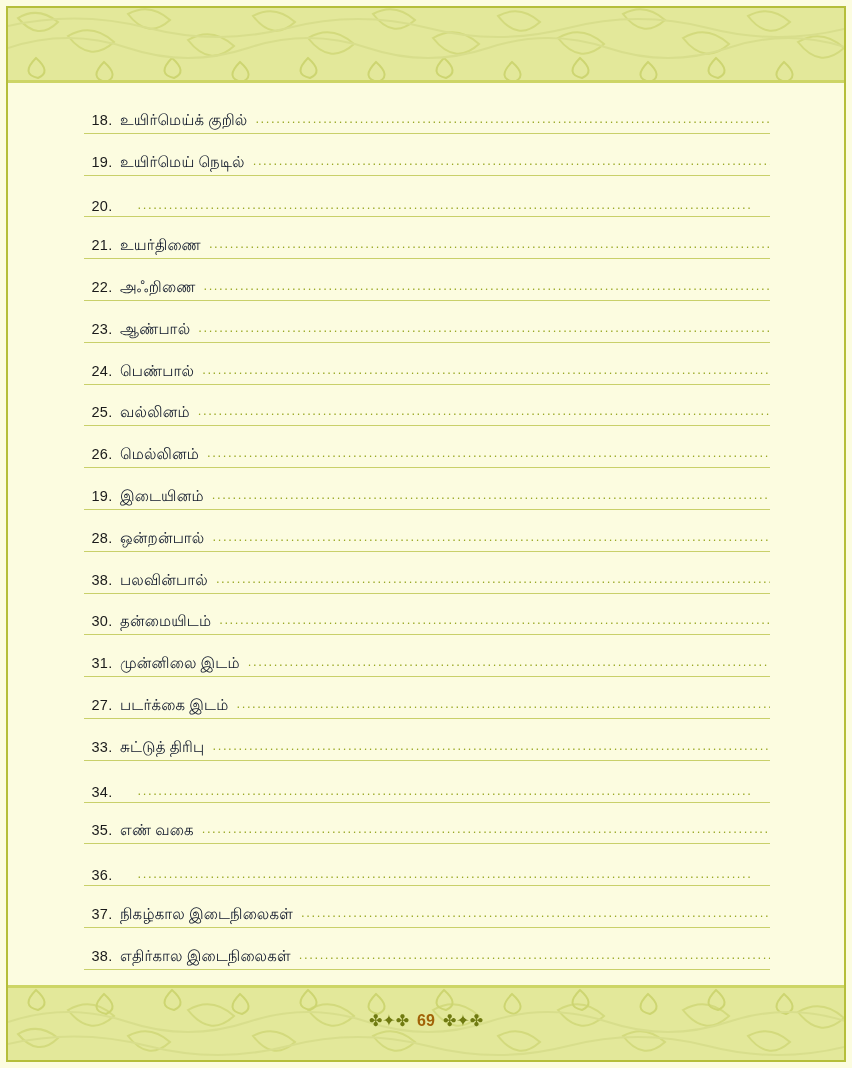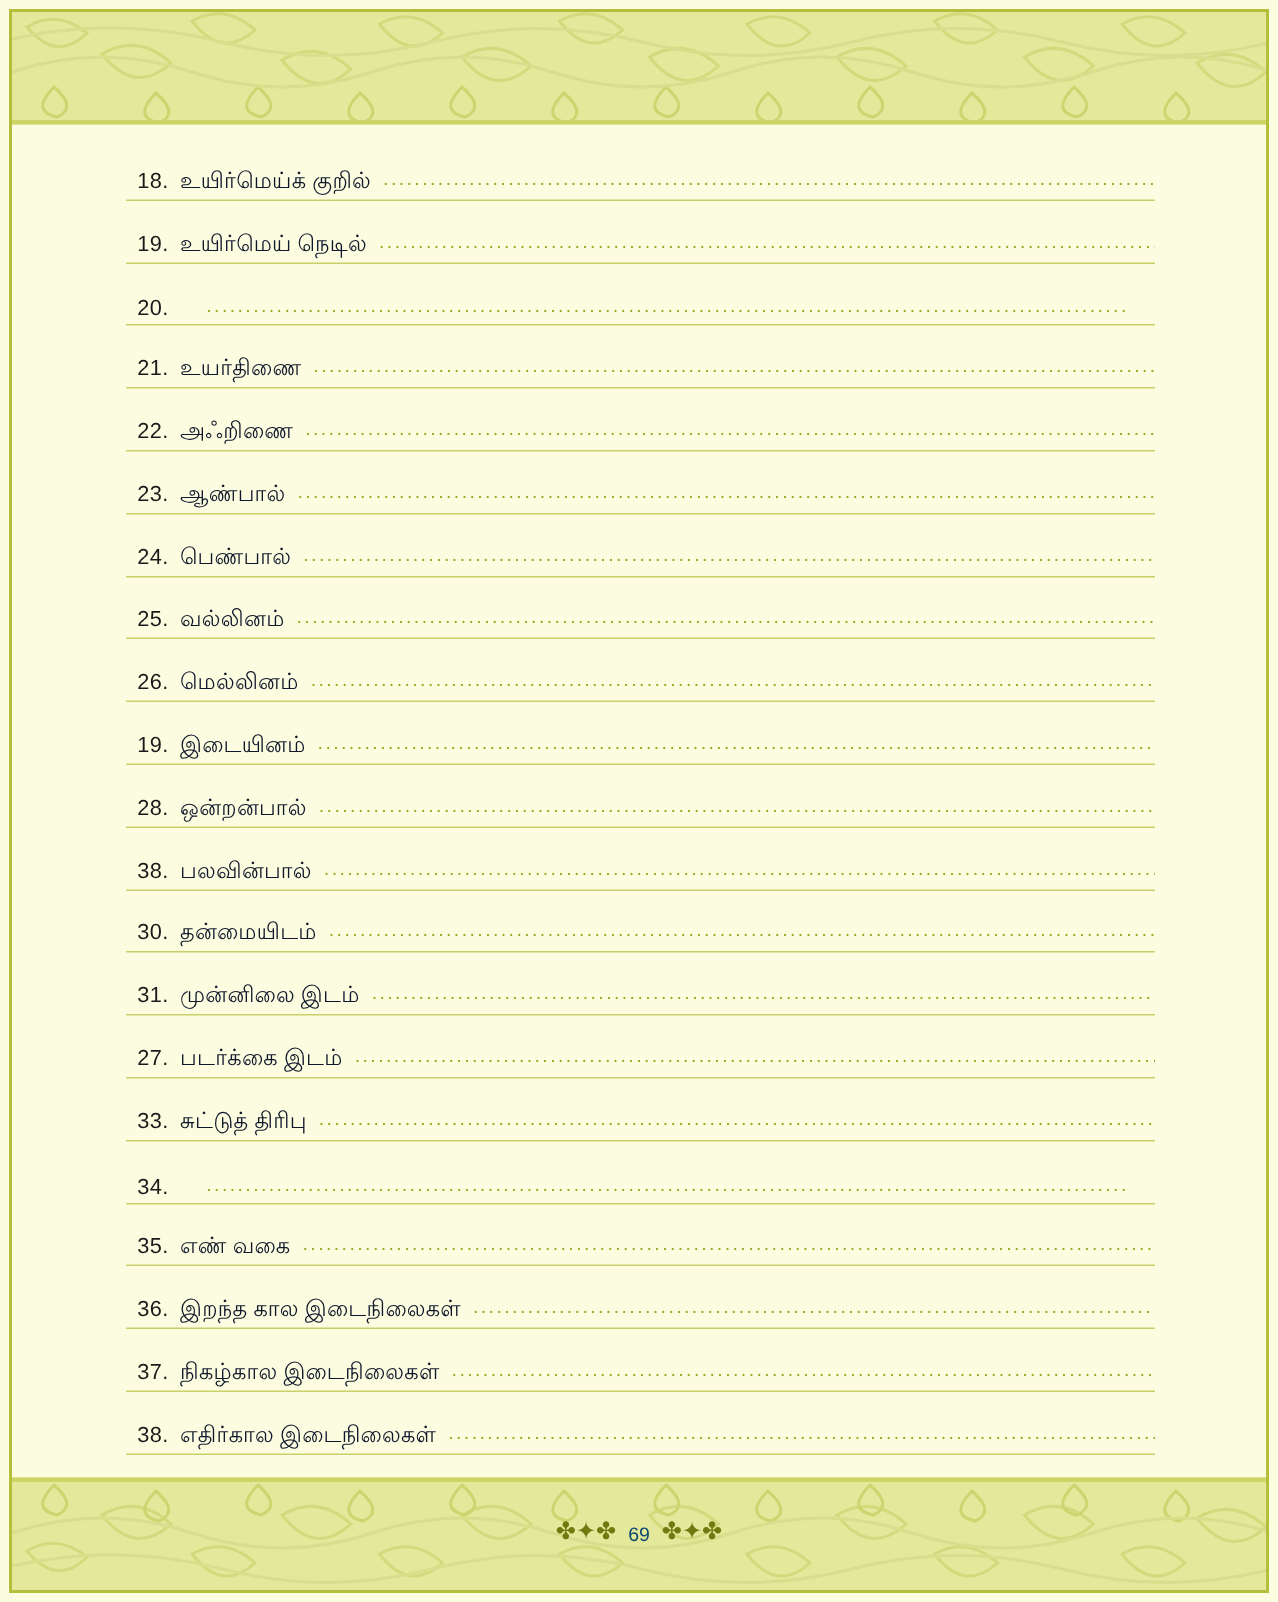--- a/index.html
+++ b/index.html
@@ -123,24 +123,24 @@
     position: absolute;
     left: 0;
     right: 0;
     bottom: 30px;
     display: flex;
     align-items: center;
     justify-content: center;
     gap: 8px;
   }
   .page-no {
-    font-size: 13px;
-    color: #0c4a6e;
+    font-size: 16px;
+    color: #a16207;
     font-family: "Liberation Sans", sans-serif;
-    font-weight: normal;
+    font-weight: bold;
   }
   .orn {
     color: #6f7a10;
     font-size: 16px;
     line-height: 1;
   }
 </style>
 </head>
 <body>
 
@@ -348,21 +348,20 @@
           <span class="num">35.</span>
           <span class="label">எண் வகை</span>
           <span class="dots">......................................................................................................................</span>
         </div>
         <div class="rule"></div>
       </li>
 
       <li class="row">
         <div class="row-inner">
           <span class="num">36.</span>
-          <span class="label">இறந்த கால இடைநிலைகள்</span>
           <span class="dots">......................................................................................................................</span>
         </div>
         <div class="rule"></div>
       </li>
 
       <li class="row">
         <div class="row-inner">
           <span class="num">37.</span>
           <span class="label">நிகழ்கால இடைநிலைகள்</span>
           <span class="dots">......................................................................................................................</span>

